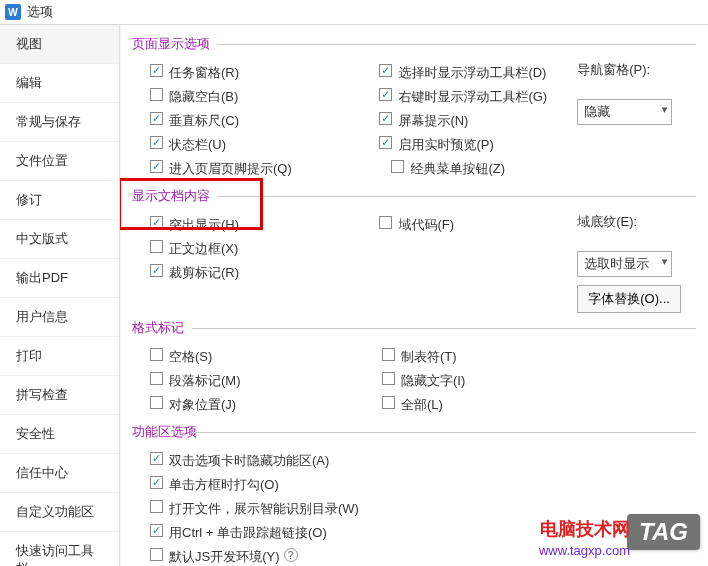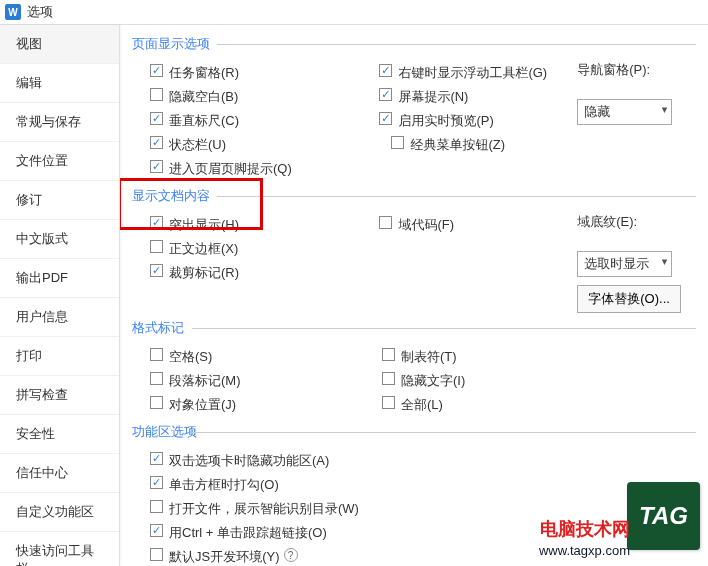--- a/index.html
+++ b/index.html
@@ -6,41 +6,41 @@
 body { background: #fff; font-size: 13px; color: #333; width: 708px; height: 566px; overflow: hidden; position: relative; }
 .titlebar { height: 25px; background: #fff; display: flex; align-items: center; padding-left: 5px; border-bottom: 1px solid #ddd; }
 .titlebar-icon { width: 16px; height: 16px; background: #2b7cd3; color: #fff; font-size: 10px; font-weight: bold; display: flex; align-items: center; justify-content: center; border-radius: 2px; margin-right: 6px; }
 .titlebar-text { font-size: 13px; color: #333; }
 .main { display: flex; height: 541px; }
 .sidebar { width: 120px; background: #fff; border-right: 1px solid #e0e0e0; box-shadow: 1px 0 2px rgba(0,0,0,0.05); }
 .sidebar-item { padding: 10px 16px; cursor: pointer; color: #333; font-size: 13px; border-bottom: 1px solid #f0f0f0; }
 .sidebar-item.active { background: #f5f5f5; }
 .content { flex: 1; padding: 10px 12px; position: relative; overflow: hidden; }
 .section { margin-bottom: 6px; }
-.section-title { font-size: 13px; color: #3b82f6; margin-bottom: 8px; position: relative; }
+.section-title { font-size: 13px; color: #a21caf; margin-bottom: 8px; position: relative; }
 .section-title::after { content: ""; position: absolute; left: 85px; right: 0; top: 50%; border-top: 1px solid #ccc; }
 .section-title.short::after { left: 60px; }
 .row-grid { display: flex; }
 .col1 { width: 250px; }
 .col2 { width: 200px; }
 .col3 { width: 120px; }
 .opt { display: flex; align-items: flex-start; padding: 3px 0 3px 18px; }
 .cb { width: 13px; height: 13px; border: 1px solid #888; margin-right: 6px; display: inline-flex; align-items: center; justify-content: center; background: #fff; cursor: pointer; flex-shrink: 0; }
 .cb.checked::after { content: "✓"; font-size: 11px; color: #2b7cd3; line-height: 1; }
 .opt-label { font-size: 13px; }
 .side-label { font-size: 13px; margin-bottom: 5px; display: block; }
 .select-box { border: 1px solid #aaa; background: #fff; padding: 3px 18px 3px 6px; font-size: 13px; width: 95px; position: relative; cursor: pointer; margin-top: 20px; }
 .select-box::after { content: "▾"; position: absolute; right: 4px; top: 3px; font-size: 11px; color: #555; }
 .btn { border: 1px solid #aaa; background: #f8f8f8; padding: 4px 10px; font-size: 13px; cursor: pointer; margin-top: 8px; }
 .redbox { position: absolute; border: 3px solid #d00; pointer-events: none; }
 .help-icon { display: inline-flex; width: 14px; height: 14px; border: 1px solid #999; border-radius: 50%; align-items: center; justify-content: center; font-size: 10px; color: #666; margin-left: 4px; }
 .watermark { position: absolute; right: 10px; bottom: 8px; text-align: right; pointer-events: none; }
 .wm-text { font-size: 18px; font-weight: bold; color: #e02020; }
-.wm-url { font-size: 13px; color: #0f172a; margin-top: 2px; }
-.tag-badge { position: absolute; right: 8px; bottom: 16px; background: #14532d; color: #fff; font-size: 24px; font-weight: bold; padding: 20px 12px; border-radius: 4px; font-style: italic; box-shadow: 1px 1px 3px rgba(0,0,0,0.2); }
+.wm-url { font-size: 13px; color: #6d28d9; margin-top: 2px; }
+.tag-badge { position: absolute; right: 8px; bottom: 16px; background: #737373; color: #fff; font-size: 24px; font-weight: bold; padding: 4px 12px; border-radius: 4px; font-style: italic; box-shadow: 1px 1px 3px rgba(0,0,0,0.2); }
 </style>
 </head>
 <body>
 
 <div class="titlebar">
   <div class="titlebar-icon">W</div>
   <div class="titlebar-text">选项</div>
 </div>
 
 <div class="main">
@@ -85,20 +85,24 @@
               <span class="opt-label">状态栏(U)</span>
             </div>
           <div class="opt">
               <span class="cb checked"></span>
               <span class="opt-label">进入页眉页脚提示(Q)</span>
             </div>
         </div>
         <div class="col2">
           <div class="opt" style="padding-left:0">
               <span class="cb checked"></span>
+              <span class="opt-label">选择时显示浮动工具栏(D)</span>
+            </div>
+          <div class="opt" style="padding-left:0">
+              <span class="cb checked"></span>
               <span class="opt-label">右键时显示浮动工具栏(G)</span>
             </div>
           <div class="opt" style="padding-left:0">
               <span class="cb checked"></span>
               <span class="opt-label">屏幕提示(N)</span>
             </div>
           <div class="opt" style="padding-left:0">
               <span class="cb checked"></span>
               <span class="opt-label">启用实时预览(P)</span>
             </div>

